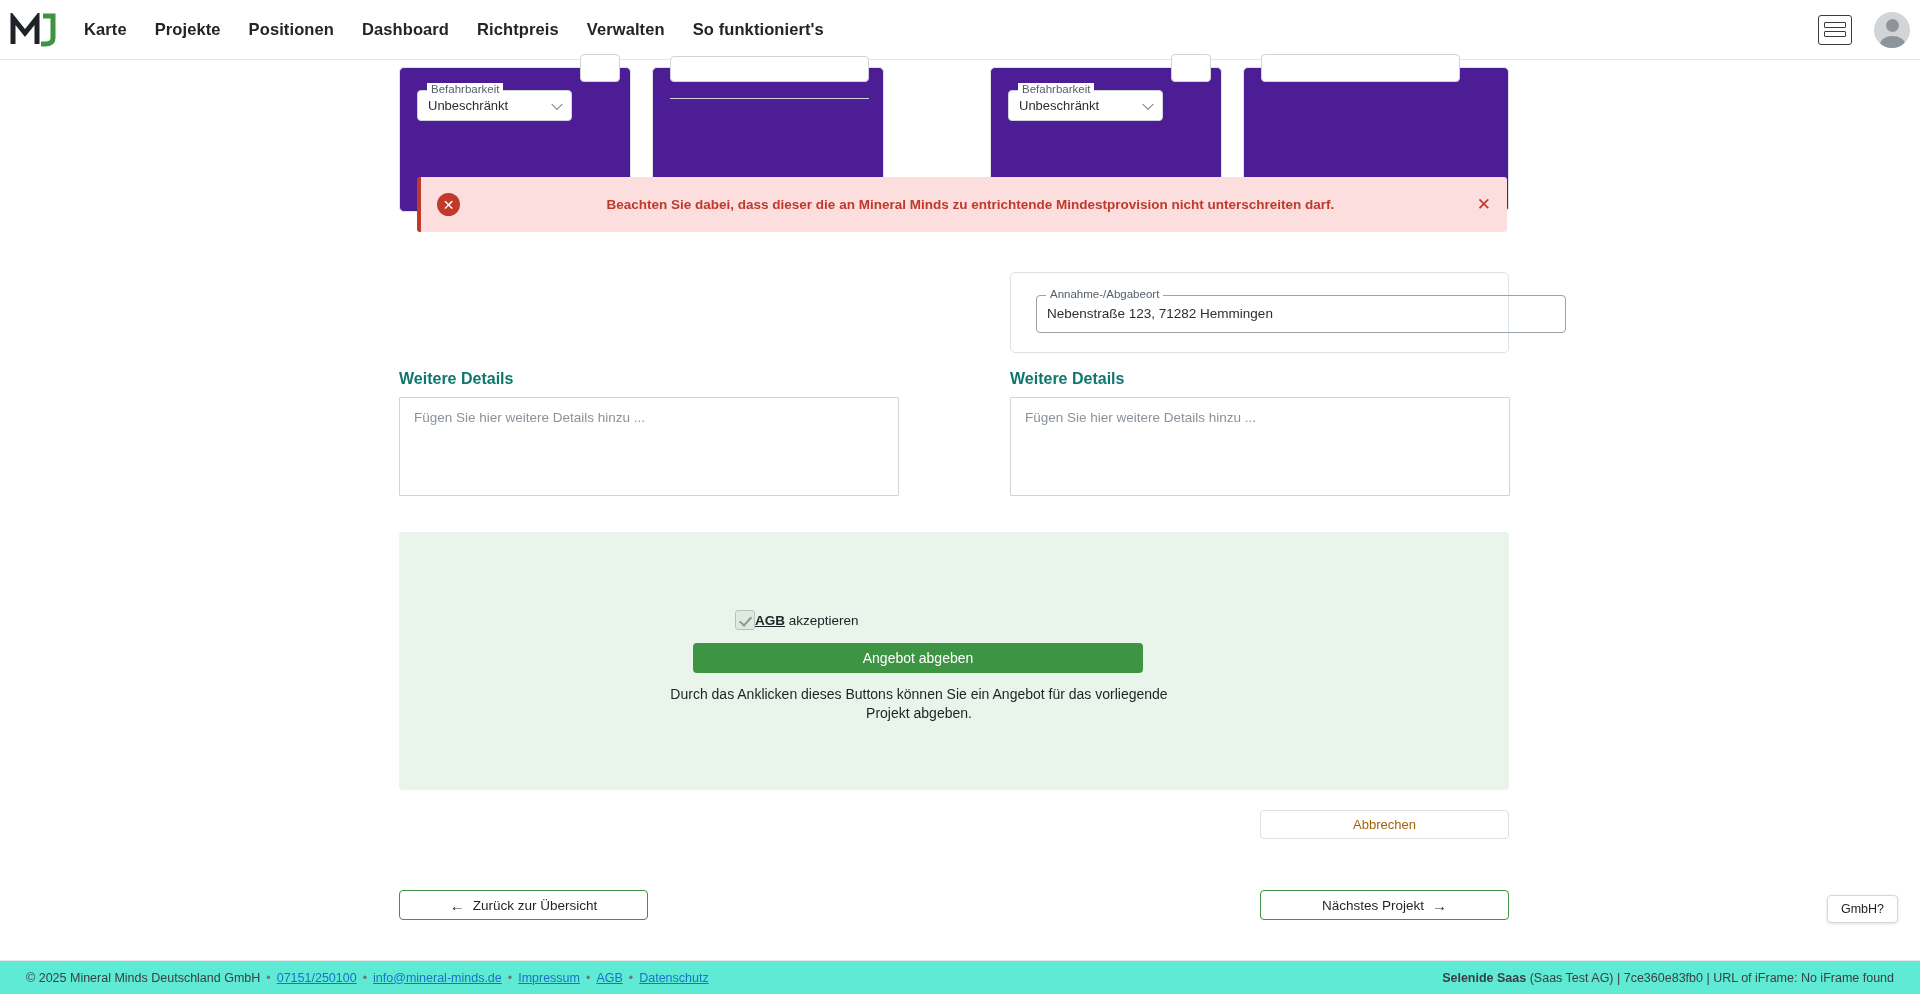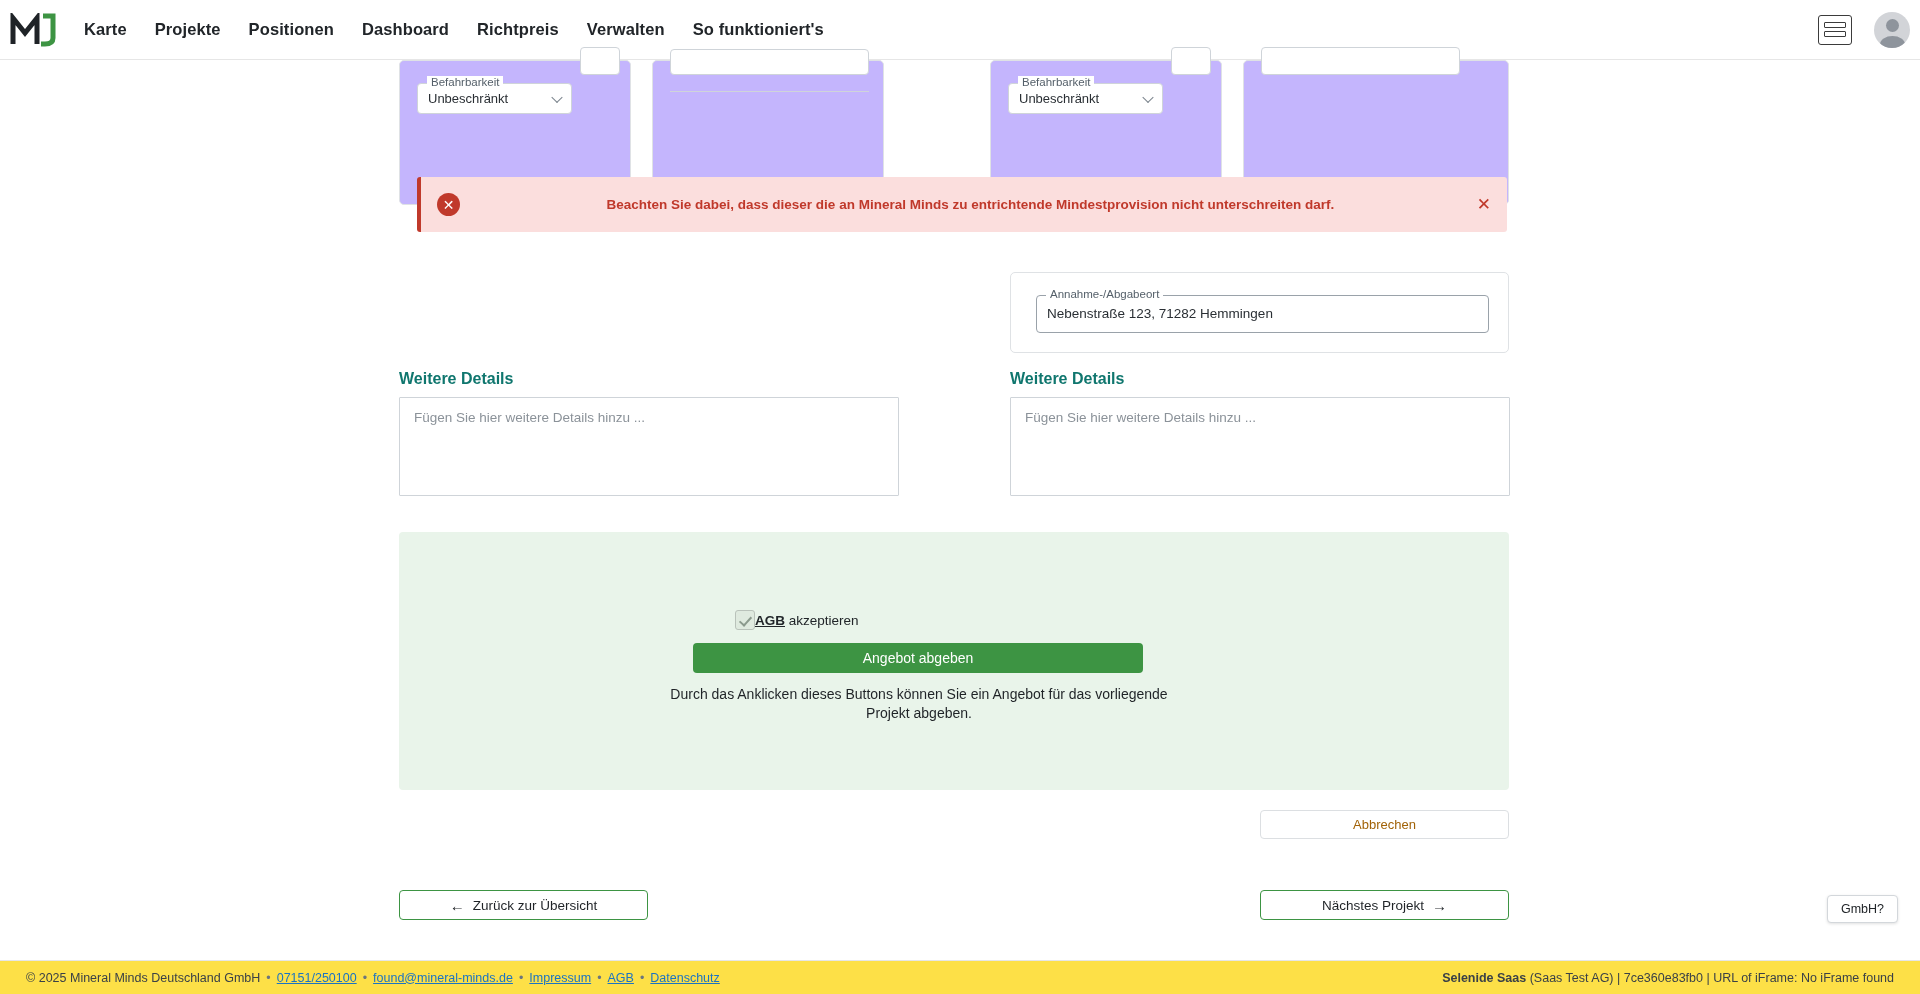--- a/index.html
+++ b/index.html
@@ -91,24 +91,24 @@
 
   
   .top-cutoff-row {
     position: absolute;
     top: 0; left: 399px;
     width: 1110px;
     height: 145px;
   }
   .card-col {
     position: absolute;
-    top: 0;
+    top: 7px;
     border: 1px solid #dfe2e5;
     border-radius: 5px;
-    background: #c4b5fd;
+    background: #4c1d95;
   }
   .fieldset {
     position: absolute;
     border: 1px solid #cfd4d9;
     border-radius: 4px;
     background: #fff;
   }
   .legend {
     position: absolute;
     top: -8px; left: 9px;
@@ -175,21 +175,21 @@
     position: absolute;
     left: 1010px; top: 212px;
     width: 499px; height: 81px;
     border: 1px solid #dfe2e5;
     border-radius: 5px;
     background: #fff;
   }
   .address-field {
     position: absolute;
     left: 25px; top: 22px;
-    width: 453px; height: 38px;
+    width: 530px; height: 38px;
     border: 1px solid #9aa2aa;
     border-radius: 4px;
   }
   .address-field .legend { font-size: 11.5px; }
   .address-field .fieldvalue {
     line-height: 36px;
     font-size: 13.5px;
   }
 
   
@@ -325,21 +325,21 @@
     position: absolute;
     left: 0; bottom: 0;
     width: 1920px;
     height: 34px;
     border-top: 1px solid #e6e6e6;
     display: flex;
     align-items: center;
     padding: 0 26px;
     font-size: 12.5px;
     color: #3a4047;
-    background: #fde047;
+    background: #5eead4;
   }
   .footer a {
     color: #1a73c4;
   }
   .footer .sep { margin: 0 6px; color: #6c757d; }
   .footer-right {
     margin-left: auto;
     font-size: 12.5px;
     color: #3a4047;
   }
@@ -451,21 +451,21 @@
     <span class="arrow">→</span>
   </div>
 
   <div class="help-widget">GmbH?</div>
 
   <div class="footer">
     <span>© 2025 Mineral Minds Deutschland GmbH</span>
     <span class="sep">•</span>
     <a href="#">07151/250100</a>
     <span class="sep">•</span>
-    <a href="#">found@mineral-minds.de</a>
+    <a href="#">info@mineral-minds.de</a>
     <span class="sep">•</span>
     <a href="#">Impressum</a>
     <span class="sep">•</span>
     <a href="#">AGB</a>
     <span class="sep">•</span>
     <a href="#">Datenschutz</a>
     <div class="footer-right">
       <b>Selenide Saas</b>
       <span>(Saas Test AG) | 7ce360e83fb0 | URL of iFrame: No iFrame found</span>
     </div>

